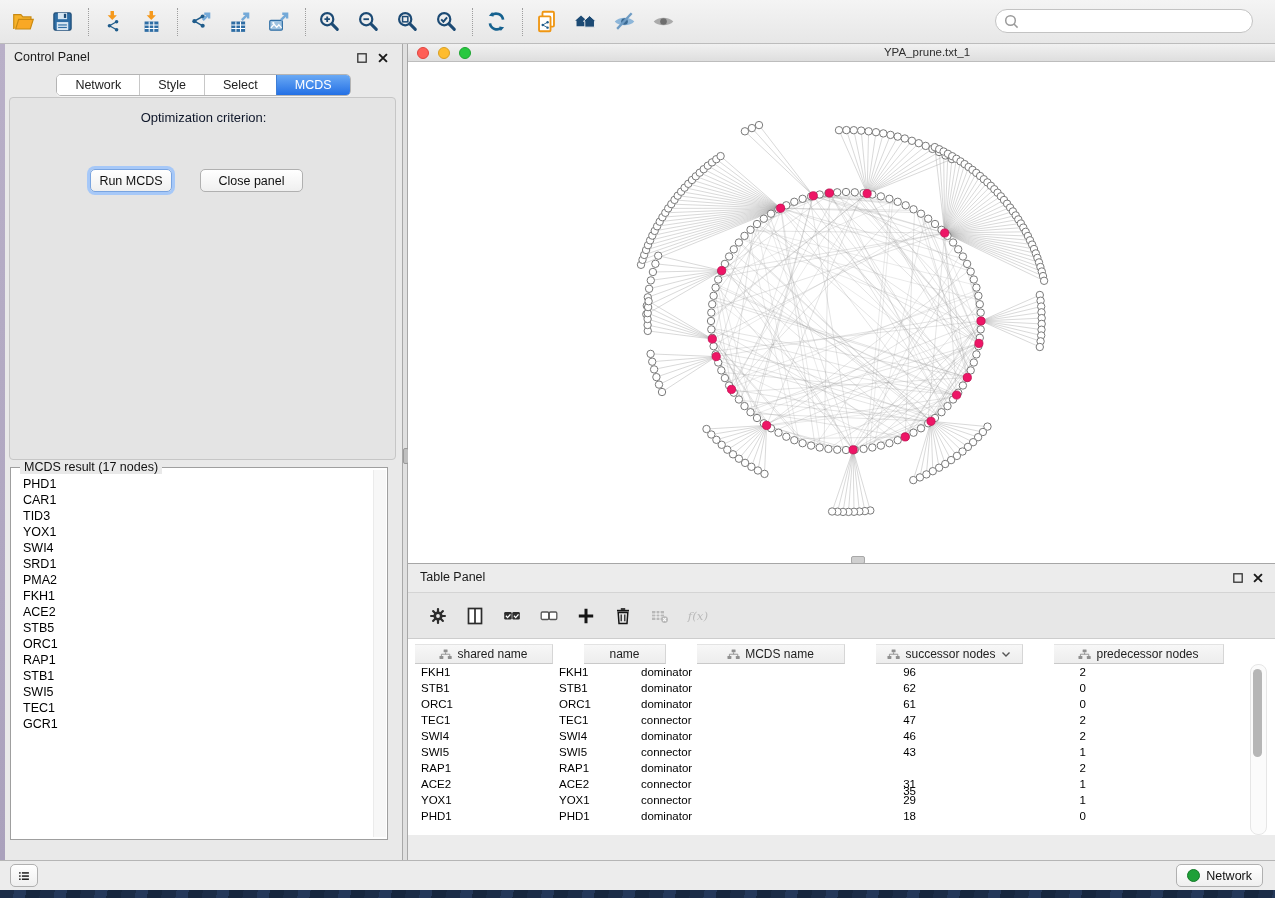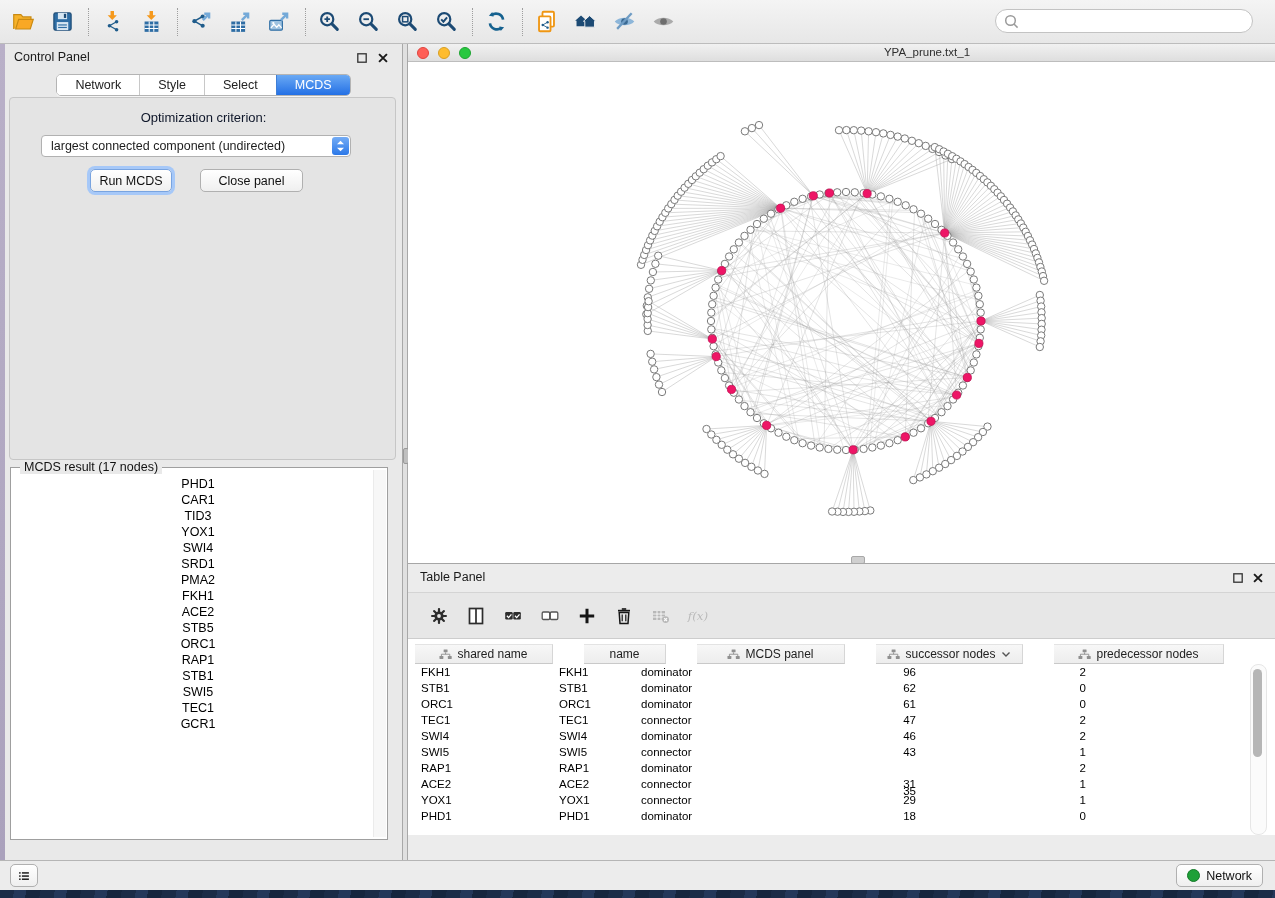--- a/index.html
+++ b/index.html
@@ -37,21 +37,21 @@
   #cp-box{left:4px;top:53px;width:385px;height:361px;background:#e4e4e4;border:1px solid #c6c6c6;border-radius:4px;}
   #opt-label{left:0;top:66px;width:100%;text-align:center;font-size:13px;color:#0f172a;}
   #criterion-select{left:36px;top:91px;width:310px;height:22px;box-sizing:border-box;background:#fff;
     border:1px solid #b1b1b1;border-radius:4px;display:flex;align-items:center;font-size:12.5px;padding-left:9px;}
   #criterion-stepper{position:absolute;right:1px;top:1px;width:17px;height:18px;border-radius:3px;
     background:linear-gradient(#74acf5,#2b78e8);display:flex;align-items:center;justify-content:center;}
   .macbtn{background:linear-gradient(#ffffff,#efefef);border:1px solid #b0b0b0;border-radius:5px;
     font-size:12.5px;font-family:inherit;color:#111;display:flex;align-items:center;justify-content:center;box-sizing:border-box;}
   #run-btn{left:85px;top:125px;width:82px;height:23px;box-shadow:0 0 0 3px #a6c8f8;border-color:#79a4e0;}
   #closepanel-btn{left:195px;top:125px;width:103px;height:23px;}
-  #result-box{left:5px;top:423px;width:376px;height:371px;background:#fff;border:1px solid #9f9f9f;text-align:center;}
+  #result-box{left:5px;top:423px;width:376px;height:371px;background:#fff;border:1px solid #9f9f9f;}
   #result-label{position:absolute;top:-8px;left:9px;background:#e9e9e9;padding:0 4px;font-size:12.5px;color:#111;}
   #result-list{position:absolute;left:0;top:8px;right:14px;bottom:2px;overflow:hidden;padding-left:12px;}
   .mcds-item{font-size:12.5px;line-height:16px;color:#000;}
   #result-scroll{position:absolute;top:2px;right:1px;bottom:2px;width:12px;background:#f7f7f7;border-left:1px solid #ebebeb;}
 
   
   #v-splitter{left:402px;top:44px;width:6px;height:816px;background:#e0e0e0;
     border-left:1px solid #a8a8a8;border-right:1px solid #a8a8a8;box-sizing:border-box;}
   #v-handle{position:absolute;left:0px;top:404px;width:4px;height:14px;background:#bfbfbf;border:1px solid #9a9a9a;border-radius:2px;}
   #h-handle{left:851px;top:556px;width:12px;height:6px;background:#cfcfcf;border:1px solid #a8a8a8;border-radius:2px;}
@@ -66,21 +66,21 @@
   #tl-zoom{left:51px;background:#28c840;border:1px solid #1ea432;}
   #net-title{position:absolute;left:519px;top:2px;transform:translateX(-50%);font-size:11.5px;color:#2e2e2e;white-space:nowrap;}
   #net-canvas{position:absolute;left:0;top:18px;width:867px;height:501px;background:#fff;}
 
   
   #table-panel{left:408px;top:563px;width:867px;height:297px;background:#ececec;border-top:1px solid #a6a6a6;box-sizing:border-box;}
   #tp-title{left:12px;top:6px;font-size:12.5px;color:#1a1a1a;}
   #tp-float{right:30px;top:6px}#tp-close{right:10px;top:6px}
   #tp-toolbar{left:0;top:28px;width:867px;height:47px;box-sizing:border-box;background:#e7e7e7;
     border-top:1px solid #d4d4d4;border-bottom:1px solid #cdcdcd;display:flex;align-items:center;padding-left:20px;}
-  .tpbtn{width:22px;height:22px;margin-right:15px;display:flex;align-items:center;justify-content:center;}
+  .tpbtn{width:22px;height:22px;margin-right:15px;display:flex;align-items:center;}
   .tpbtn.disabled{opacity:.9}
   #tp-table{left:0;top:75px;width:867px;height:196px;background:#fff;overflow:hidden;}
   #tp-header{position:absolute;left:7px;top:5px;height:20px;display:flex;gap:31px;}
   .hcell{box-sizing:border-box;height:20px;background:linear-gradient(#f7f7f7,#ededed);
     border-right:1px solid #d6d6d6;border-top:1px solid #e3e3e3;border-bottom:1px solid #c9c9c9;
     display:flex;align-items:center;justify-content:center;font-size:12px;color:#222;gap:5px;white-space:nowrap;}
   #tp-rows{position:absolute;left:7px;top:25px;}
   .trow{display:flex;height:16px;align-items:center;}
   .tcell{box-sizing:border-box;font-size:11.5px;color:#000;padding-left:6px;white-space:nowrap;}
   .tcell.num{text-align:right;padding-right:14px;}
@@ -278,29 +278,20 @@
   <div id="cp-tabs" class="abs">
       <div class="segbar">
         <div class="seg">Network</div>
         <div class="seg">Style</div>
         <div class="seg">Select</div>
         <div class="seg sel">MCDS</div>
       </div>
     </div>
   <div id="cp-box" class="abs"></div>
   <div id="opt-label" class="abs">Optimization criterion:</div>
-  <div id="criterion-select" class="abs">
-    <span>largest connected component (undirected)</span>
-    <span id="criterion-stepper">
-      <svg width="11" height="14" viewBox="0 0 11 14">
-          <path d="M2 5.2L5.5 1.8 9 5.2z" fill="#fff"></path>
-          <path d="M2 8.8l3.5 3.4L9 8.8z" fill="#fff"></path>
-        </svg>
-    </span>
-  </div>
   <button id="run-btn" class="abs macbtn">Run MCDS</button>
   <button id="closepanel-btn" class="abs macbtn">Close panel</button>
   <div id="result-box" class="abs">
     <span id="result-label">MCDS result (17 nodes)</span>
     <div id="result-list">
         <div class="mcds-item">PHD1</div>
         <div class="mcds-item">CAR1</div>
         <div class="mcds-item">TID3</div>
         <div class="mcds-item">YOX1</div>
         <div class="mcds-item">SWI4</div>
@@ -1025,21 +1016,21 @@
         </div>
         <div class="hcell" style="width: 148px;">
           <svg width="13" height="13" viewBox="0 0 14 12">
             <g fill="#909090">
               <rect x="5" y="0.5" width="4.2" height="3.2" rx="0.5"></rect>
               <rect x="0.5" y="7.6" width="4.2" height="3.2" rx="0.5"></rect>
               <rect x="9.5" y="7.6" width="4.2" height="3.2" rx="0.5"></rect>
             </g>
             <path d="M7.1 3.7v2M2.6 7.6V5.7h9v1.9" stroke="#909090" fill="none"></path>
           </svg>
-          <span>MCDS panel</span>
+          <span>MCDS name</span>
         </div>
         <div class="hcell" style="width: 147px;">
           <svg width="13" height="13" viewBox="0 0 14 12">
             <g fill="#909090">
               <rect x="5" y="0.5" width="4.2" height="3.2" rx="0.5"></rect>
               <rect x="0.5" y="7.6" width="4.2" height="3.2" rx="0.5"></rect>
               <rect x="9.5" y="7.6" width="4.2" height="3.2" rx="0.5"></rect>
             </g>
             <path d="M7.1 3.7v2M2.6 7.6V5.7h9v1.9" stroke="#909090" fill="none"></path>
           </svg>

